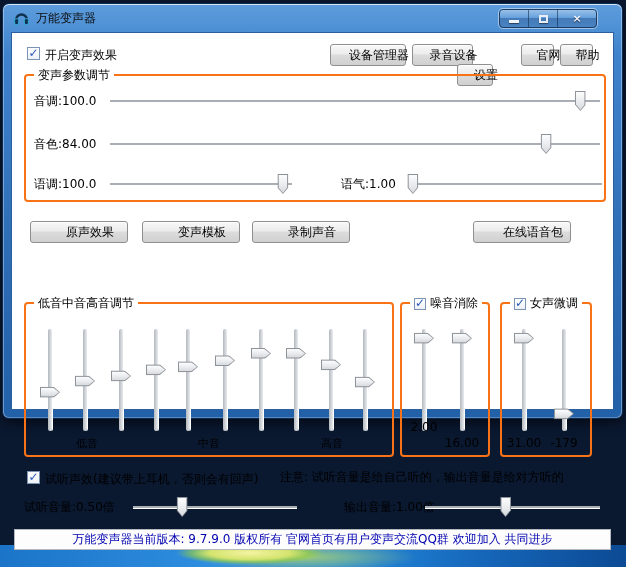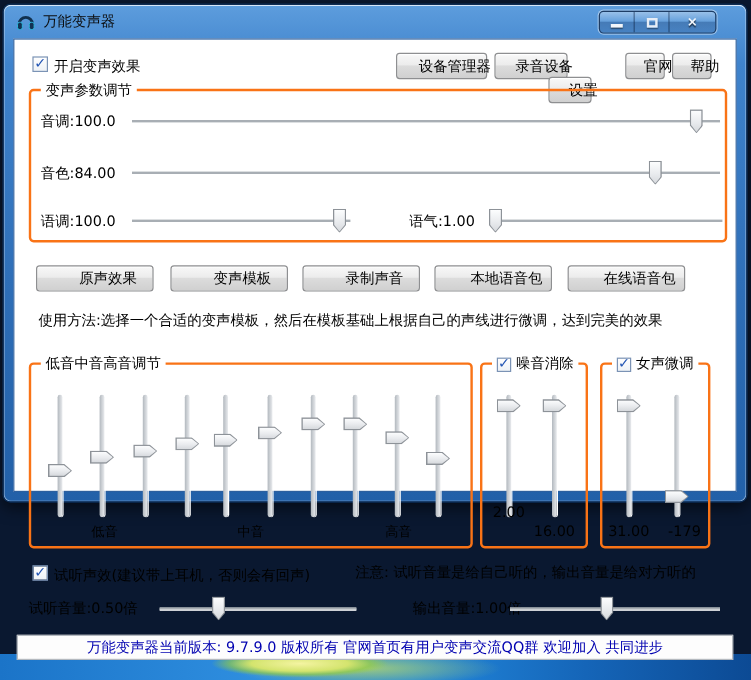--- a/index.html
+++ b/index.html
@@ -137,24 +137,22 @@
 
       <span class="lbl" style="left:315px; top:100px;">语气:1.00</span>
       <div class="htrack" style="left:383px; top:107px; width:193px;">
         <div class="hthumb" style="left: 2%;"></div>
       </div>
     </div>
 
     <div class="btn" style="left:18px;  top:188px; width:98px;text-align:right;">原声效果</div>
     <div class="btn" style="left:130px; top:188px; width:98px;">变声模板</div>
     <div class="btn" style="left:240px; top:188px; width:98px;">录制声音</div>
-    <div class="btn" style="left:350px; top:188px; width:98px;">本地语音包</div>
     <div class="btn" style="left:461px; top:188px; width:98px;">在线语音包</div>
 
-    <span class="lbl" style="left:20px; top:226px;">使用方法:选择一个合适的变声模板，然后在模板基础上根据自己的声线进行微调，达到完美的效果</span>
 
     <div class="group" style="left:12px; top:269px; width:370px; height:155px;">
       <span class="legend">低音中音高音调节</span>
 
       <div class="vslider" style="left:14px;  top:25px; height:102px;">
           <div class="vtrack"></div>
           <div class="vthumb" style="top: 62%;"></div>
         </div>
       <div class="vslider" style="left:49px;  top:25px; height:102px;">
           <div class="vtrack"></div>
@@ -226,28 +224,28 @@
       </span>
       <div class="vslider" style="left:12px; top:25px; height:102px;">
           <div class="vtrack"></div>
           <div class="vthumb" style="top: 9%;"></div>
         </div>
       <div class="vslider" style="left:52px; top:25px; height:102px;">
           <div class="vtrack"></div>
           <div class="vthumb" style="top: 83%;"></div>
         </div>
       <span class="val-label" style="left:2px;  top:132px;">31.00</span>
-      <span class="val-label" style="left:42px; top:132px;text-align:right;">-179</span>
+      <span class="val-label" style="left:42px; top:132px;">-179</span>
     </div>
 
     <span class="cb" style="left:15px; top:438px;">
         <span class="mark">✓</span>
       </span>
     <span class="lbl" style="left:33px; top:438px;">试听声效(建议带上耳机，否则会有回声)</span>
-    <span class="lbl" style="left:268px; top:436px;margin-left:16px;">注意: 试听音量是给自己听的，输出音量是给对方听的</span>
+    <span class="lbl" style="left:268px; top:436px;">注意: 试听音量是给自己听的，输出音量是给对方听的</span>
 
     <span class="lbl" style="left:12px; top:466px;">试听音量:0.50倍</span>
     <div class="htrack" style="left:121px; top:473px; width:164px;">
       <div class="hthumb" style="left: 30%;"></div>
     </div>
 
     <span class="lbl" style="left:332px; top:466px;">输出音量:1.00倍</span>
     <div class="htrack" style="left:413px; top:473px; width:175px;">
       <div class="hthumb" style="left: 46%;"></div>
     </div>

